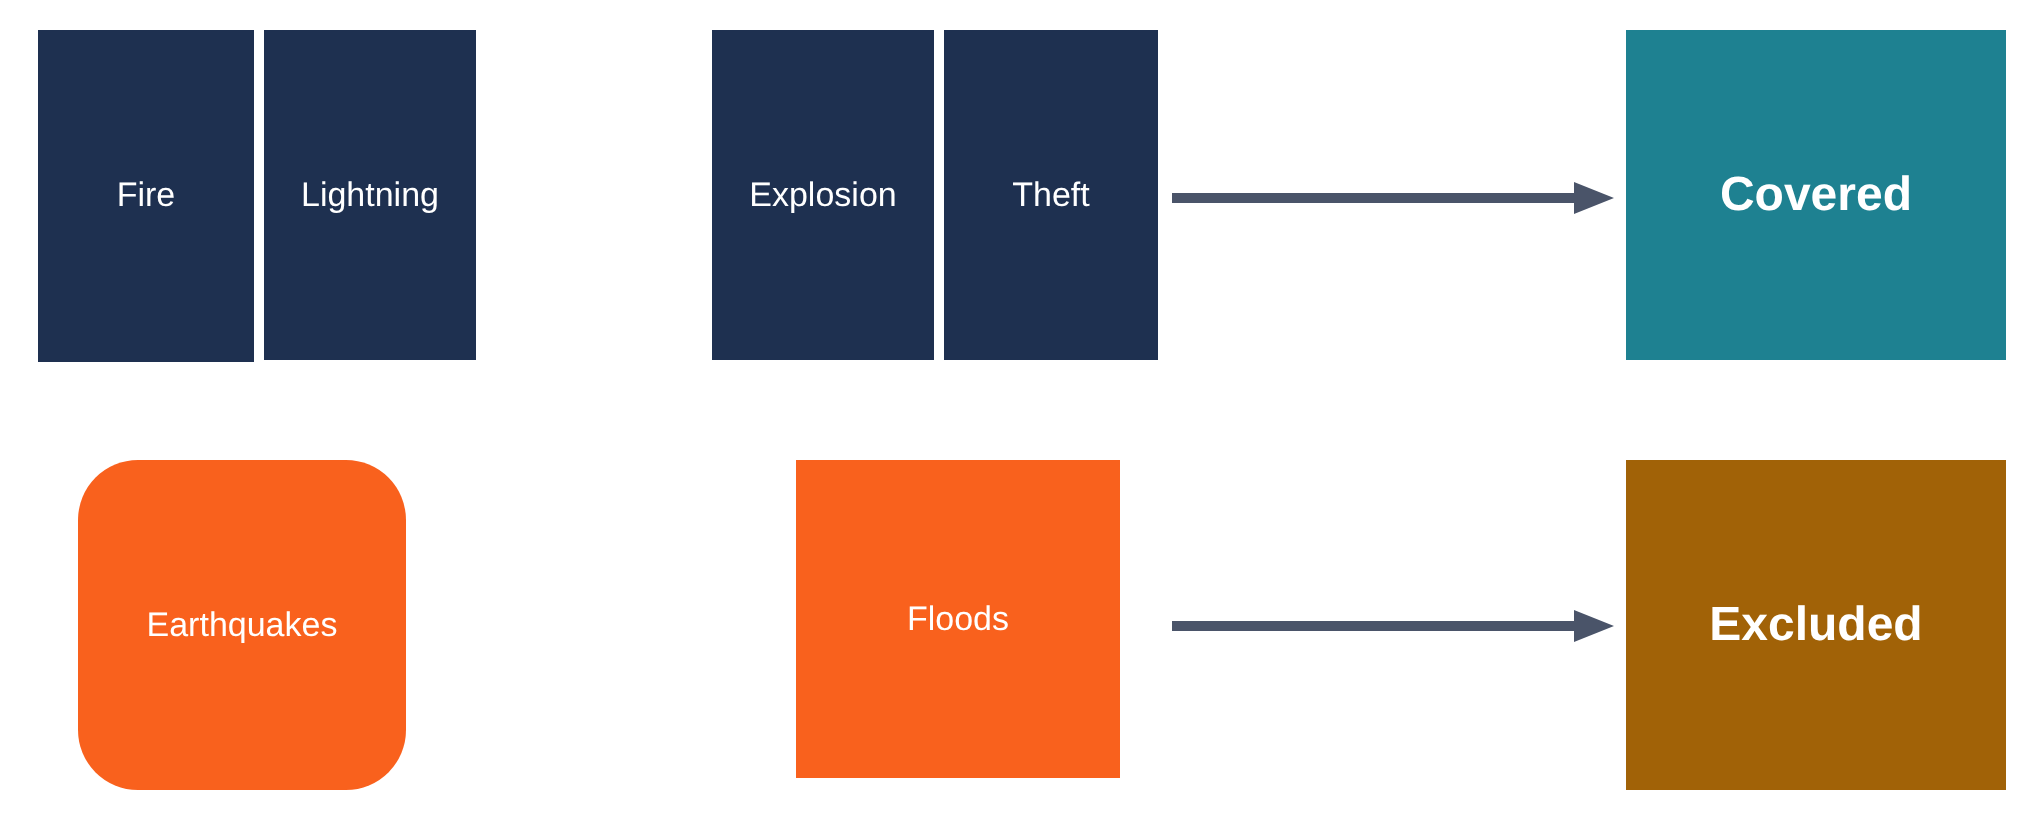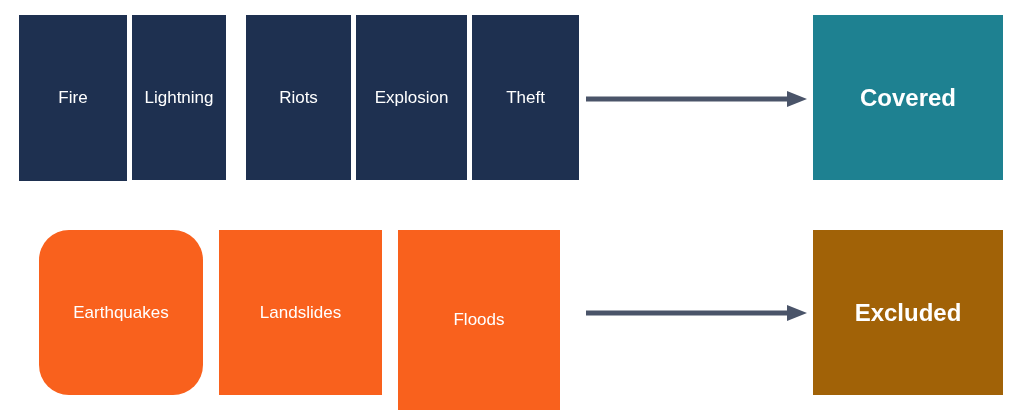--- a/index.html
+++ b/index.html
@@ -52,49 +52,43 @@
   }
 </style>
 </head>
 <body>
 
 <div id="canvas">
 
   <div class="node peril-node" style="left: 19px; top: 15px; width: 108px; height: 166px;">
       <span>Fire</span>
     </div>
-  <div class="node peril-node" style="left: 132px; top: 15px; width: 94px; height: 165px; text-align: center;">
+  <div class="node peril-node" style="left: 132px; top: 15px; width: 106px; height: 165px; text-align: center;">
       <span>Lightning</span>
-    </div>
-  <div class="node peril-node" style="left: 246px; top: 15px; width: 105px; height: 165px;">
-      <span>Riots</span>
     </div>
   <div class="node peril-node" style="left: 356px; top: 15px; width: 111px; height: 165px;">
       <span>Explosion</span>
     </div>
   <div class="node peril-node" style="left: 472px; top: 15px; width: 107px; height: 165px;">
       <span>Theft</span>
     </div>
 
   <svg class="arrow" width="221" height="22" viewBox="0 0 221 22" style="left:586px; top:88px;">
     <line x1="0" y1="11" x2="204" y2="11" stroke="#4a5469" stroke-width="5"></line>
     <polygon points="201,3 221,11 201,19" fill="#4a5469"></polygon>
   </svg>
 
   <div class="node outcome-node" style="left: 813px; top: 15px; width: 190px; height: 165px; background: rgb(30, 129, 145);">
       <span>Covered</span>
     </div>
 
   <div class="node exclusion-node" style="left: 39px; top: 230px; width: 164px; height: 165px; border-radius: 30px;">
       <span>Earthquakes</span>
     </div>
-  <div class="node exclusion-node" style="left: 219px; top: 230px; width: 163px; height: 165px;">
-      <span>Landslides</span>
-    </div>
-  <div class="node exclusion-node" style="left: 398px; top: 230px; width: 162px; height: 180px;">
+  <div class="node exclusion-node" style="left: 398px; top: 230px; width: 162px; height: 159px;">
       <span>Floods</span>
     </div>
 
   <svg class="arrow" width="221" height="22" viewBox="0 0 221 22" style="left:586px; top:302px;">
     <line x1="0" y1="11" x2="204" y2="11" stroke="#4a5469" stroke-width="5"></line>
     <polygon points="201,3 221,11 201,19" fill="#4a5469"></polygon>
   </svg>
 
   <div class="node outcome-node" style="left: 813px; top: 230px; width: 190px; height: 165px; background: #a16207;">
       <span>Excluded</span>

